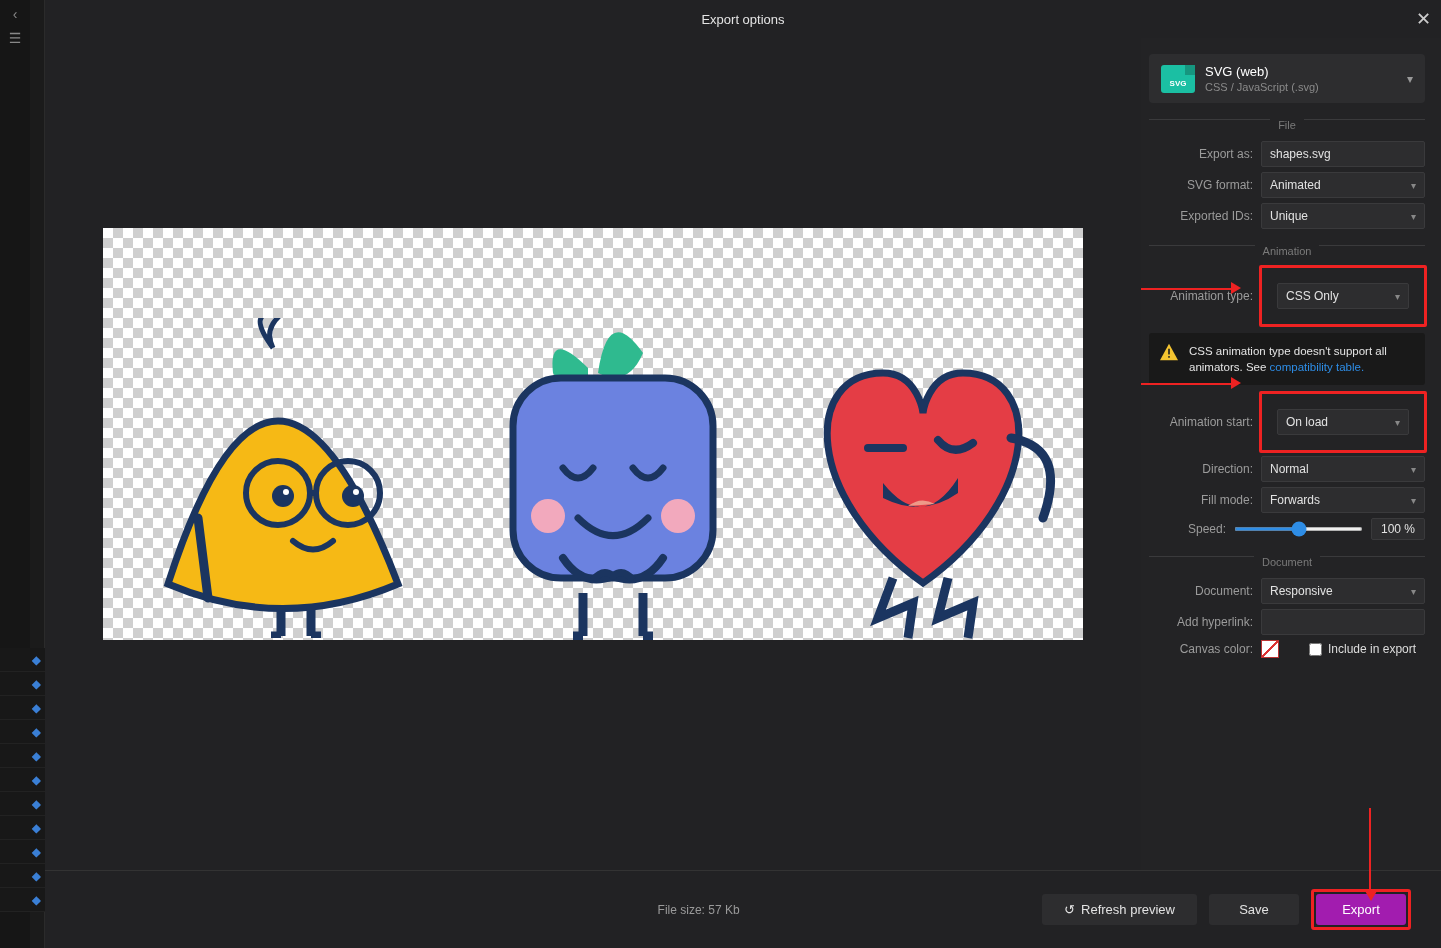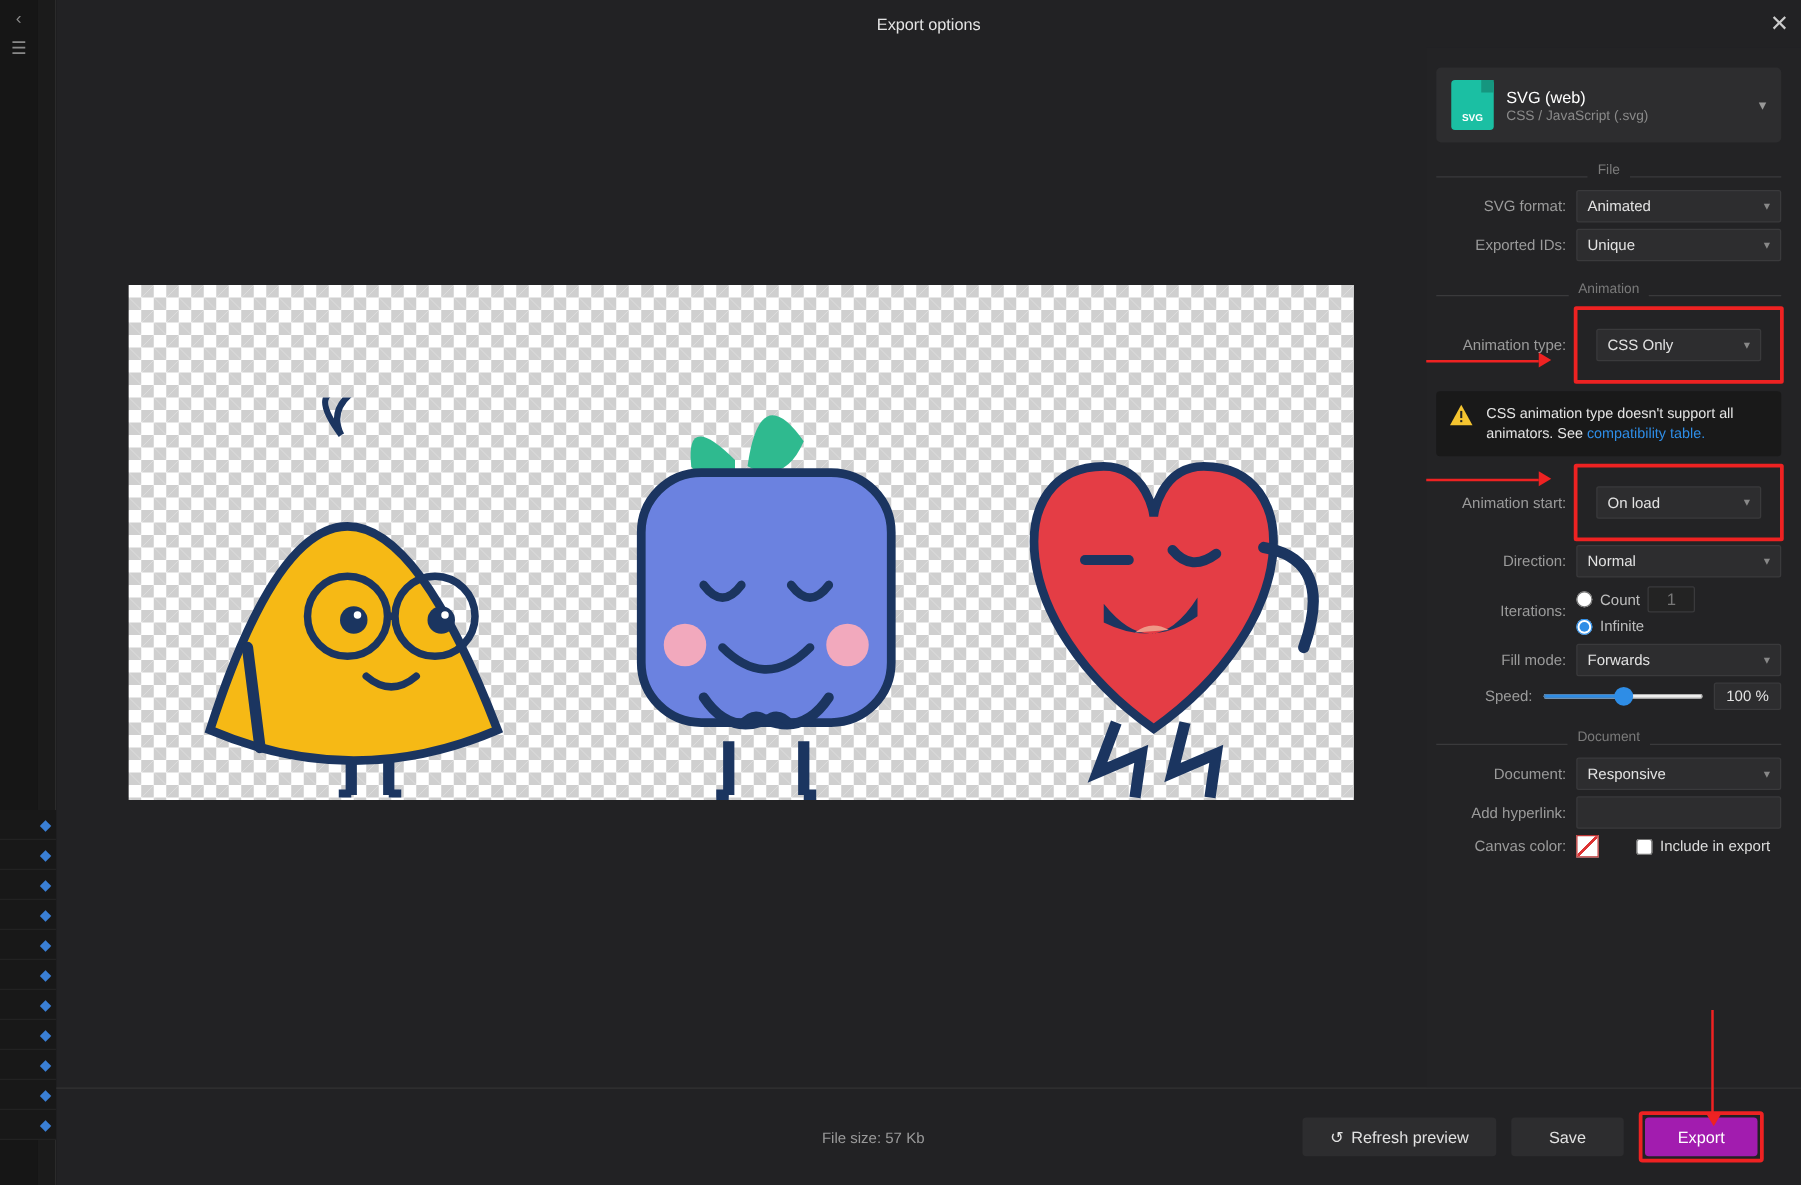--- a/index.html
+++ b/index.html
@@ -75,30 +75,30 @@
   padding:16px 16px 16px 8px;
   overflow-y:auto;
   font-size:12px;
   color:#bdbdbd;
 }
 .format-select {
   background:#2d2d2f; border-radius:4px; padding:10px 12px;
   display:flex; align-items:center; gap:10px; position:relative; cursor:pointer;
 }
 .svg-badge {
-  width:34px; height:40px; background:#1bbfa3; border-radius:3px 3px 3px 3px;
+  width:34px; height:28px; background:#1bbfa3; border-radius:3px 3px 3px 3px;
   position:relative; display:flex; align-items:flex-end; justify-content:center;
 }
 .svg-badge::after{content:"";position:absolute;top:0;right:0;width:10px;height:10px;background:#16967f;}
 .svg-badge span{font-size:8px;color:#fff;font-weight:bold;margin-bottom:5px;}
 .format-select .texts .t1{color:#fff;font-size:13px}
 .format-select .texts .t2{color:#8a8a8a;font-size:11px;margin-top:2px}
 .format-select .caret{position:absolute;right:12px;color:#999}
 .section-divider {
-  margin:16px 0 10px; display:flex; align-items:flex-end; gap:8px;
+  margin:16px 0 10px; display:flex; align-items:flex-start; gap:8px;
   color:#7a7a7a; font-size:11px;
 }
 .section-divider::before,.section-divider::after{
   content:""; flex:1; height:1px; background:#3a3a3c;
 }
 .form-row {
   display:flex; align-items:center; gap:8px; margin:5px 0;
 }
 .form-row .label {
   width:104px; text-align:right; color:#9b9b9b; font-size:12px;
@@ -268,20 +268,24 @@
             <div class="t2">CSS / JavaScript (.svg)</div>
           </div>
           <span class="caret">▾</span>
         </div>
 
         <div class="section-divider">
             <span>File</span>
           </div>
 
         <div class="form-row">
+          <div class="label">Export as:</div>
+          <div class="control"><input class="text-input" value="shapes.svg" style=""></div>
+        </div>
+        <div class="form-row">
           <div class="label">SVG format:</div>
           <div class="control">
               <div class="dropdown">
                 <span>Animated</span>
                 <span class="caret">▾</span>
               </div>
             </div>
         </div>
         <div class="form-row">
           <div class="label">Exported IDs:</div>
@@ -335,34 +339,20 @@
         <div class="form-row">
           <div class="label">Direction:</div>
           <div class="control">
               <div class="dropdown">
                 <span>Normal</span>
                 <span class="caret">▾</span>
               </div>
             </div>
         </div>
 
-        <div class="form-row">
-          <div class="label">Iterations:</div>
-          <div class="control">
-            <div class="radio-row">
-              <input type="radio" name="iter" style="">
-              <span>Count</span>
-              <input class="numbox" disabled="" value="1" style="">
-            </div>
-            <div class="radio-row">
-              <input type="radio" name="iter" checked="" style="">
-              <span>Infinite</span>
-            </div>
-          </div>
-        </div>
 
         <div class="form-row">
           <div class="label">Fill mode:</div>
           <div class="control">
               <div class="dropdown">
                 <span>Forwards</span>
                 <span class="caret">▾</span>
               </div>
             </div>
         </div>

